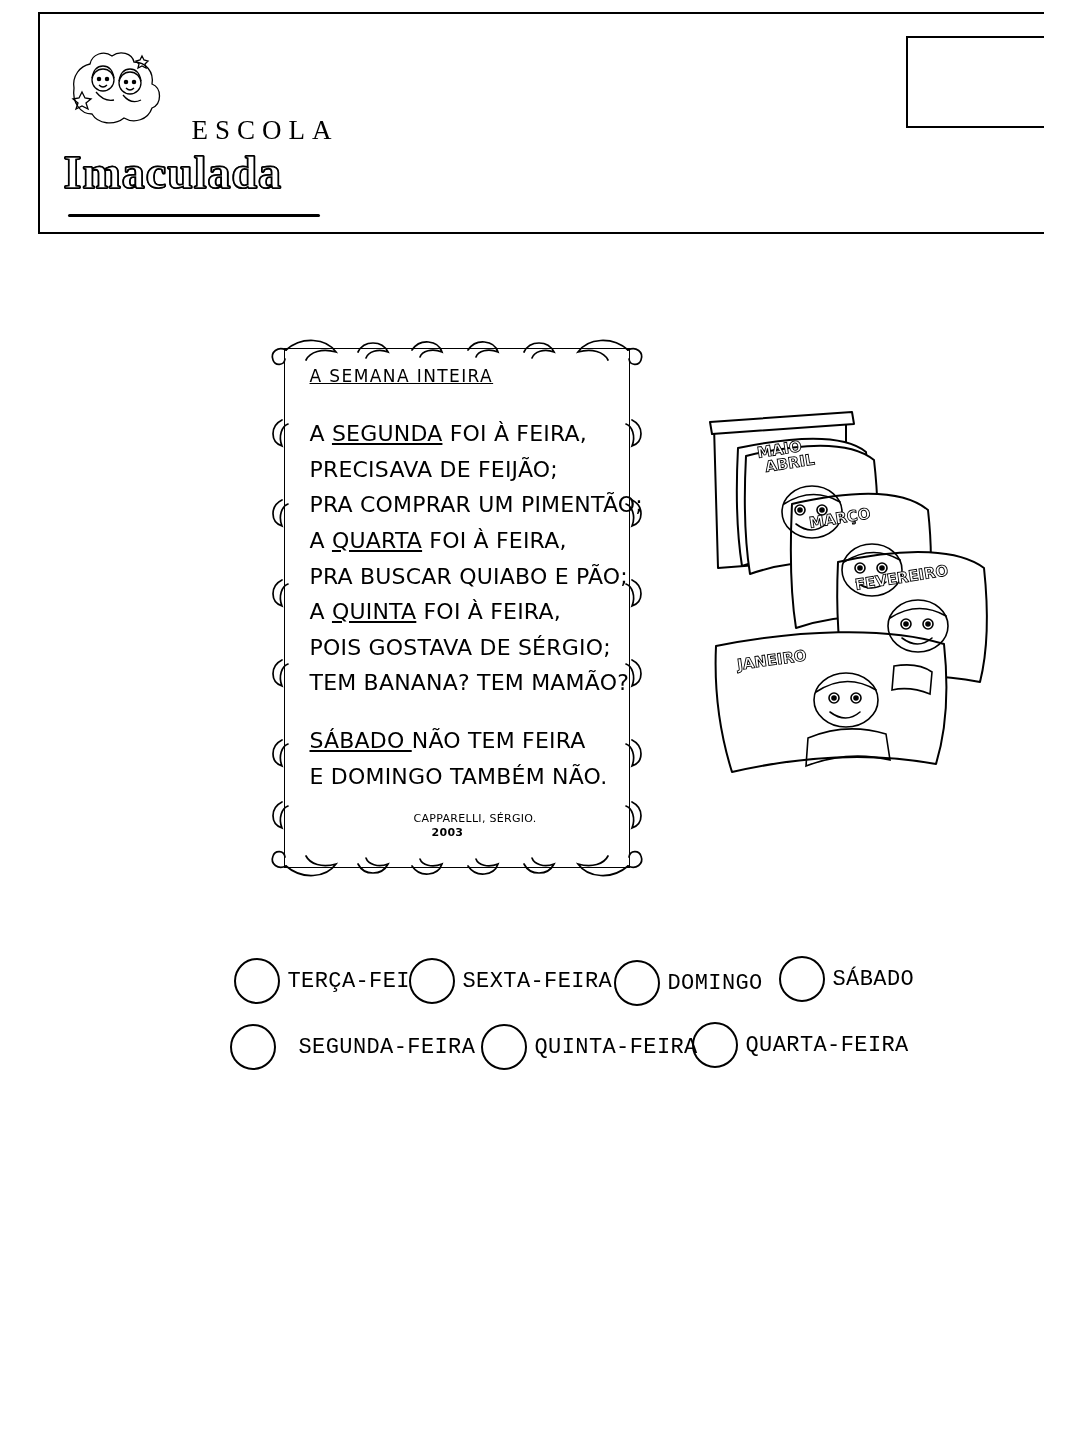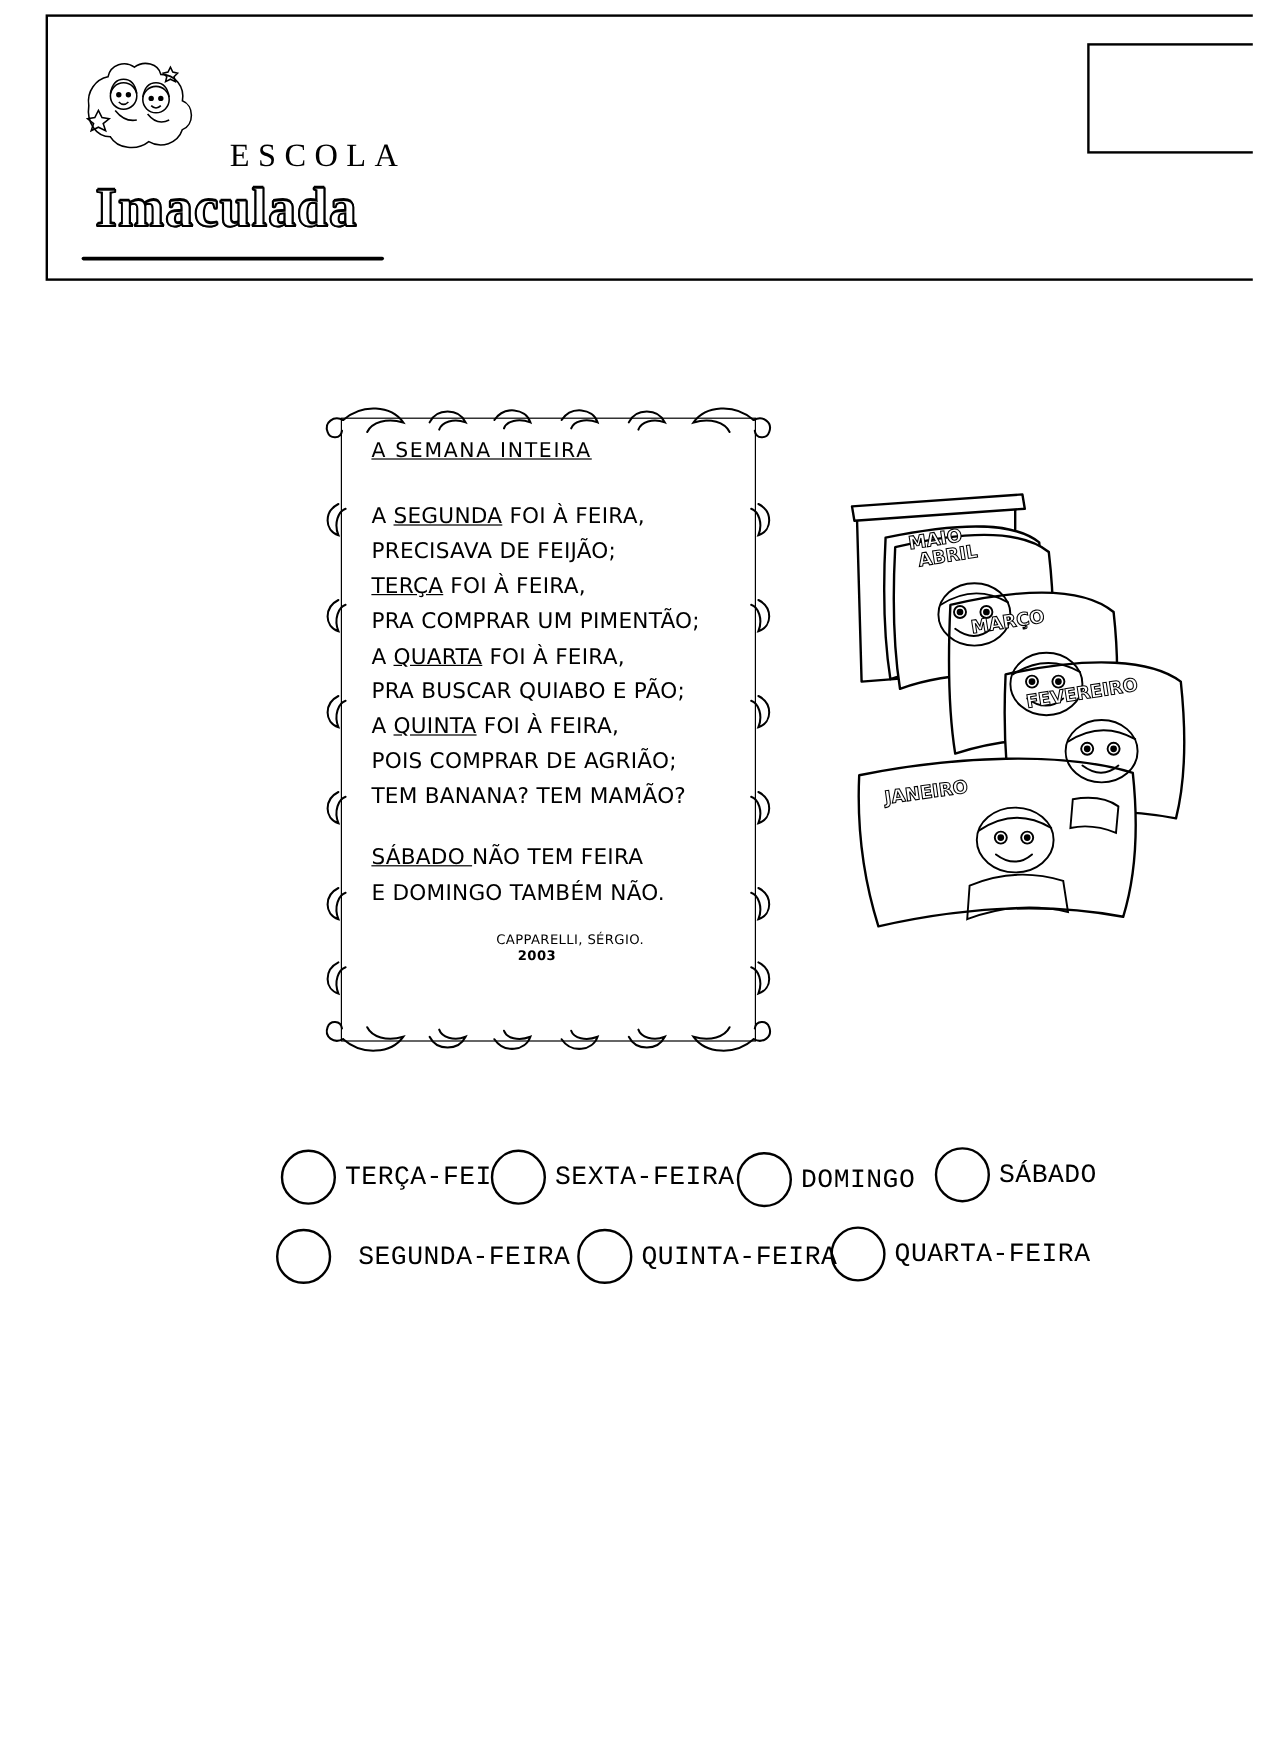--- a/index.html
+++ b/index.html
@@ -50,21 +50,21 @@
     left: 132px;
     top: 88px;
     font-family: "Liberation Serif", serif;
     font-size: 27px;
     letter-spacing: 7px;
     line-height: 1;
     transform: translateY(-50%);
   }
   .logo-imaculada {
     position: absolute;
-    left: 20px;
+    left: 4px;
     top: 108px;
     font-family: "Liberation Serif", serif;
     font-size: 46px;
     font-weight: bold;
     letter-spacing: 1px;
     line-height: 1;
     color: #fff;
     -webkit-text-stroke: 1.6px #000;
     text-shadow:
       1px 0 0 #000, -1px 0 0 #000, 0 1px 0 #000, 0 -1px 0 #000;
@@ -119,21 +119,21 @@
     bottom: 30px;
     font-family: "DejaVu Sans", sans-serif;
   }
   .poem-title {
     font-size: 17px;
     letter-spacing: 1.4px;
     text-decoration: underline;
     margin-bottom: 30px;
   }
   .poem-line {
-    font-size: 18px;
+    font-size: 22px;
     line-height: 1.62;
     letter-spacing: 0.2px;
     white-space: nowrap;
   }
   .poem-line u { text-decoration: underline; }
   .poem-gap { height: 22px; }
   .poem-credit {
     margin-top: 18px;
     margin-left: 104px;
     font-size: 11px;
@@ -263,26 +263,25 @@
         <path d="M370 410 c12 6 12 22 0 26 c4 -10 0 -20 -6 -22"></path>
         <path d="M370 472 c12 6 12 22 0 26 c4 -10 0 -20 -6 -22"></path>
       </g>
     </svg>
 
     <div class="poem-content">
       <div class="poem-title">A SEMANA INTEIRA</div>
 
       <div class="poem-line">A <u>SEGUNDA</u> FOI À FEIRA,</div>
       <div class="poem-line">PRECISAVA DE FEIJÃO;</div>
-      <div class="poem-line"><u>TERÇA</u> FOI À FEIRA,</div>
       <div class="poem-line">PRA COMPRAR UM PIMENTÃO;</div>
       <div class="poem-line">A <u>QUARTA</u> FOI À FEIRA,</div>
       <div class="poem-line">PRA BUSCAR QUIABO E PÃO;</div>
       <div class="poem-line">A <u>QUINTA</u> FOI À FEIRA,</div>
-      <div class="poem-line">POIS COMPRAR DE AGRIÃO;</div>
+      <div class="poem-line">POIS GOSTAVA DE SÉRGIO;</div>
       <div class="poem-line">TEM BANANA? TEM MAMÃO?</div>
 
       <div class="poem-gap"></div>
 
       <div class="poem-line"><u>SÁBADO </u> NÃO TEM FEIRA</div>
       <div class="poem-line">E DOMINGO TAMBÉM NÃO.</div>
 
       <div class="poem-credit">
         <span>CAPPARELLI, SÉRGIO.</span>
         <span class="yr">2003</span>

